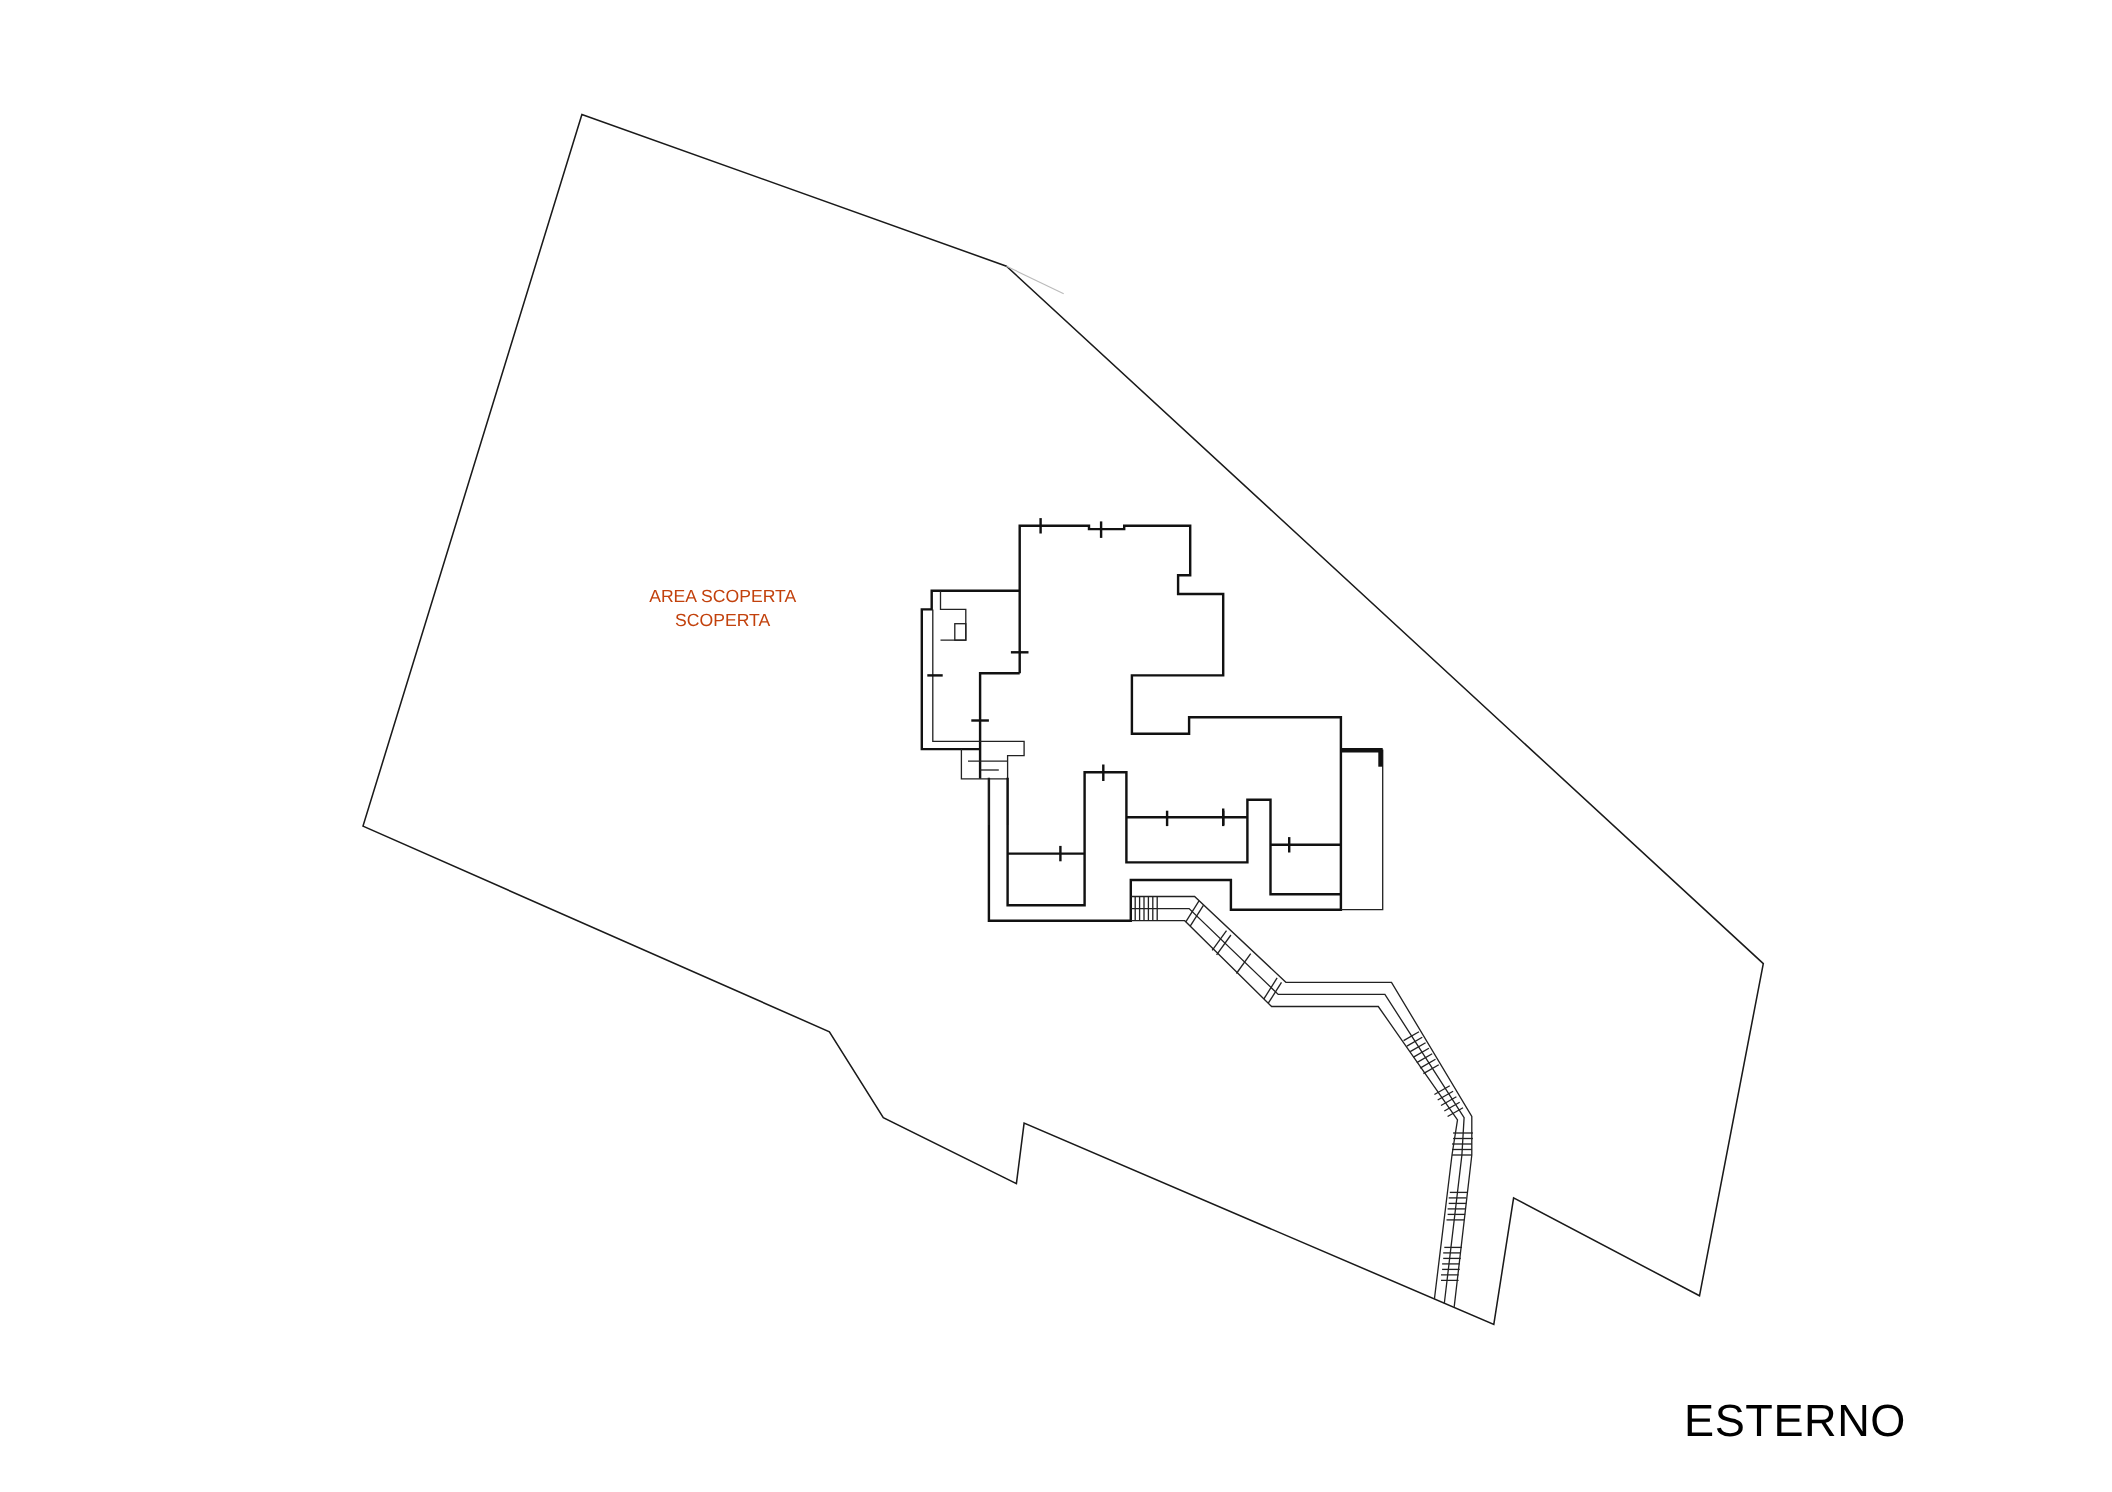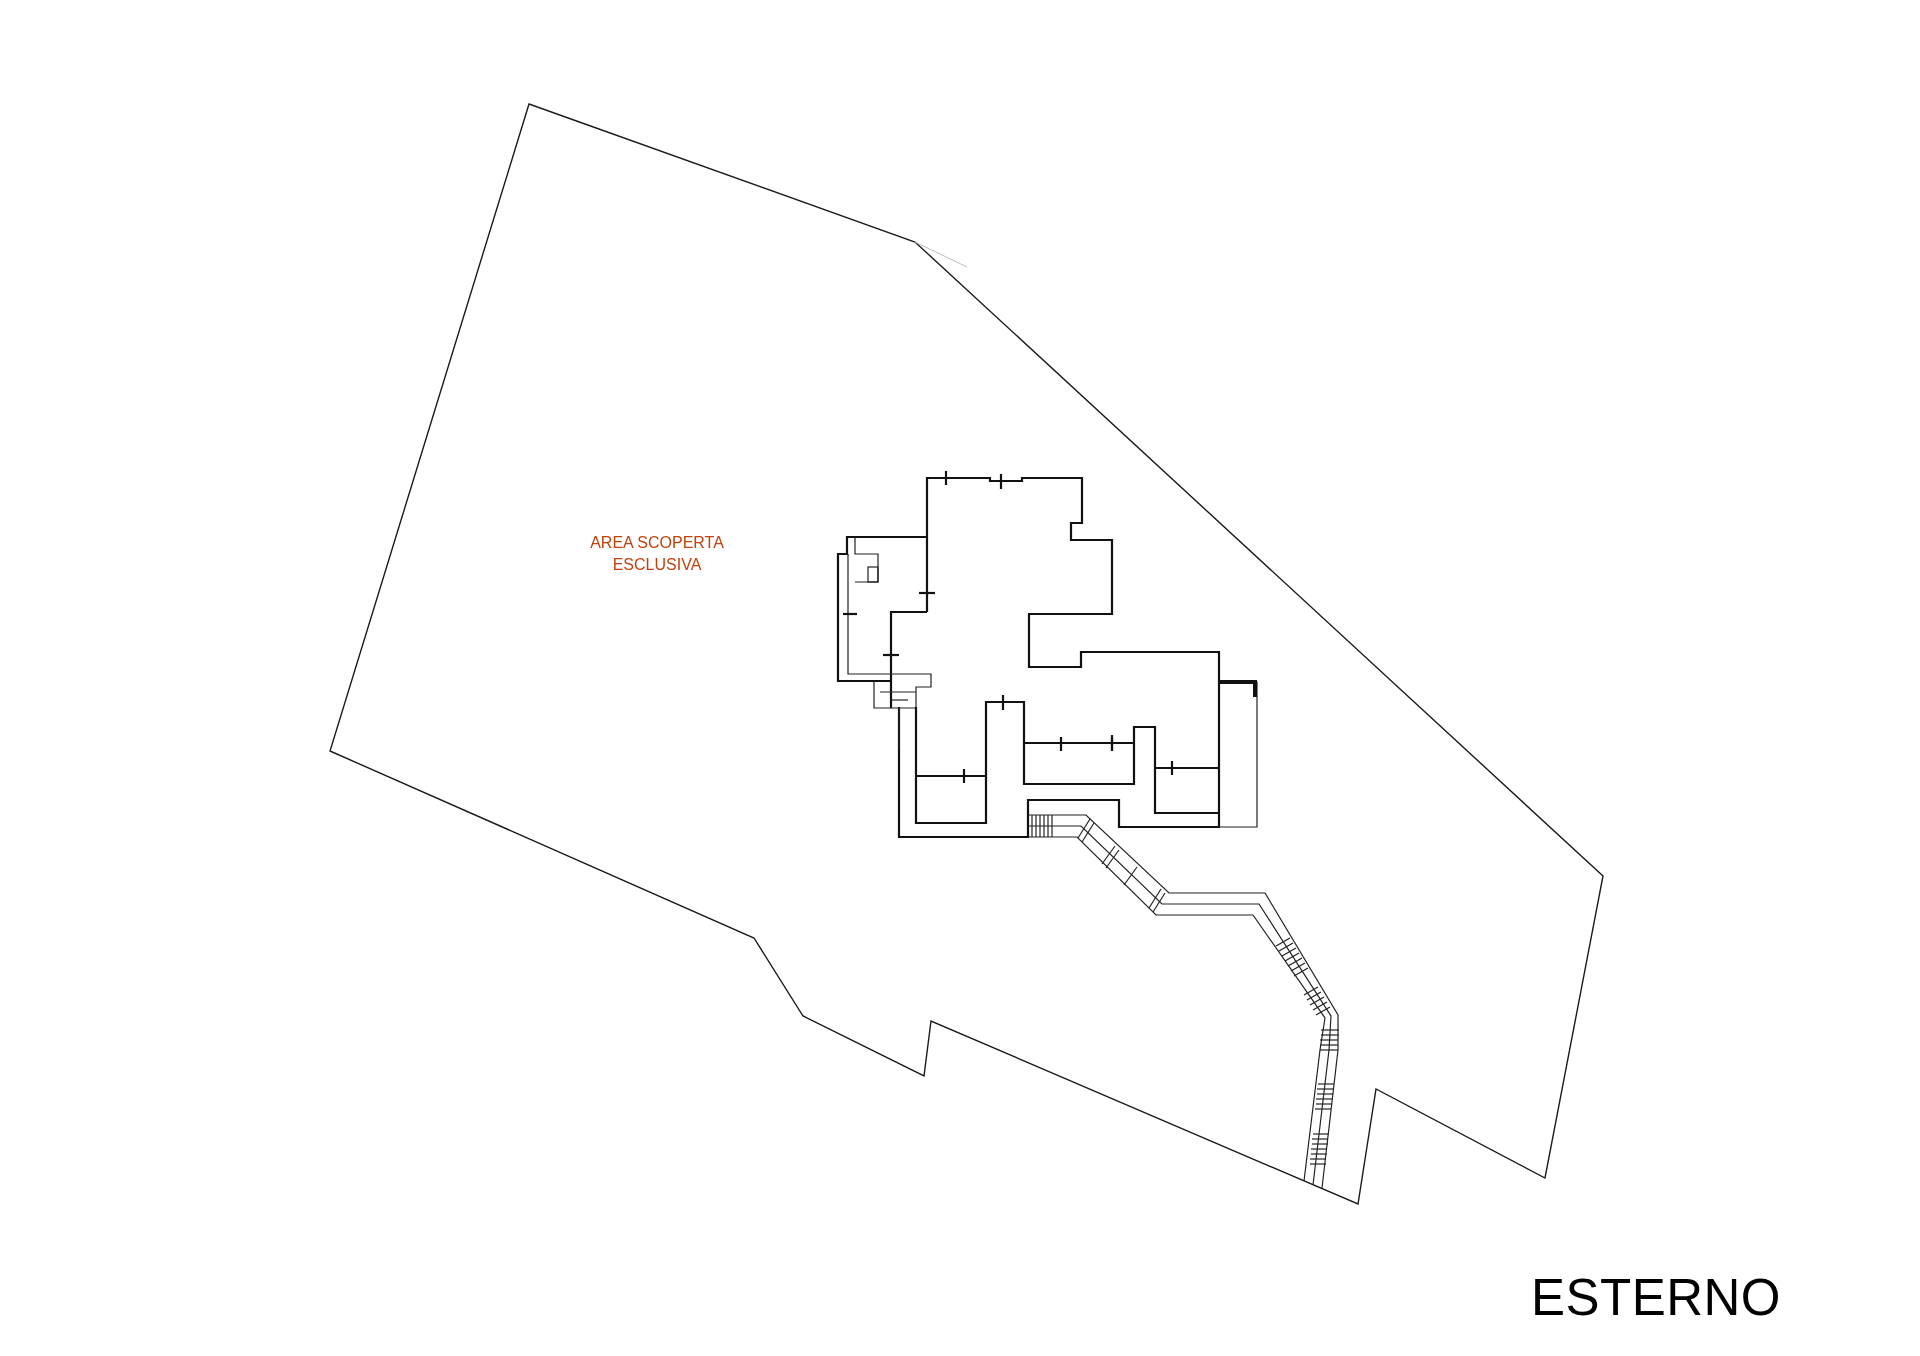--- a/index.html
+++ b/index.html
@@ -3,21 +3,21 @@
 <meta charset="utf-8">
 <style>
   html, body { margin:0; padding:0; background:#ffffff; }
   body { width:1920px; height:1356px; position:relative; overflow:hidden; font-family:"Liberation Sans", sans-serif; }
   svg { position:absolute; left:0; top:0; }
   .b { fill:none; stroke:#1a1a1a; stroke-width:1.4; stroke-linejoin:miter; }
   .w { fill:none; stroke:#111; stroke-width:2.2; }
   .t { fill:none; stroke:#222; stroke-width:1.2; }
   .faint { fill:none; stroke:#bbb; stroke-width:1; }
   .lbl { position:absolute; color:#c2410c; text-align:center; font-size:16px; line-height:22px; }
-  .title { position:absolute; color:#000; font-size:51px; letter-spacing:0.5px; }
+  .title { position:absolute; color:#000; font-size:41px; letter-spacing:0.5px; }
 </style>
 </head>
 <body>
 
 <svg width="1920" height="1356" viewBox="0 0 1920 1356">
 
   <polygon class="b" points="529,104 915,242 1603,876 1545,1178 1376,1089 1358,1204 931,1021 924,1076 803,1016 754,938 330,751"></polygon>
   <line class="faint" x1="915" y1="242" x2="967" y2="267"></line>
 
   <g>
@@ -107,16 +107,16 @@
       <line x1="1311" y1="1149" x2="1327" y2="1149"></line>
       <line x1="1311" y1="1154" x2="1327" y2="1154"></line>
       <line x1="1310" y1="1159" x2="1326" y2="1159"></line>
       <line x1="1310" y1="1164" x2="1326" y2="1164"></line>
     </g>
   </g>
 </svg>
 
 <div class="lbl" style="left:570px; top:532px; width:174px;">
   <div>AREA SCOPERTA</div>
-  <div>ESCLUSIVA</div>
+  <div>SCOPERTA</div>
 </div>
 
 <div class="title" style="left:1531px; top:1268px;">ESTERNO</div>
 
 </body></html>

